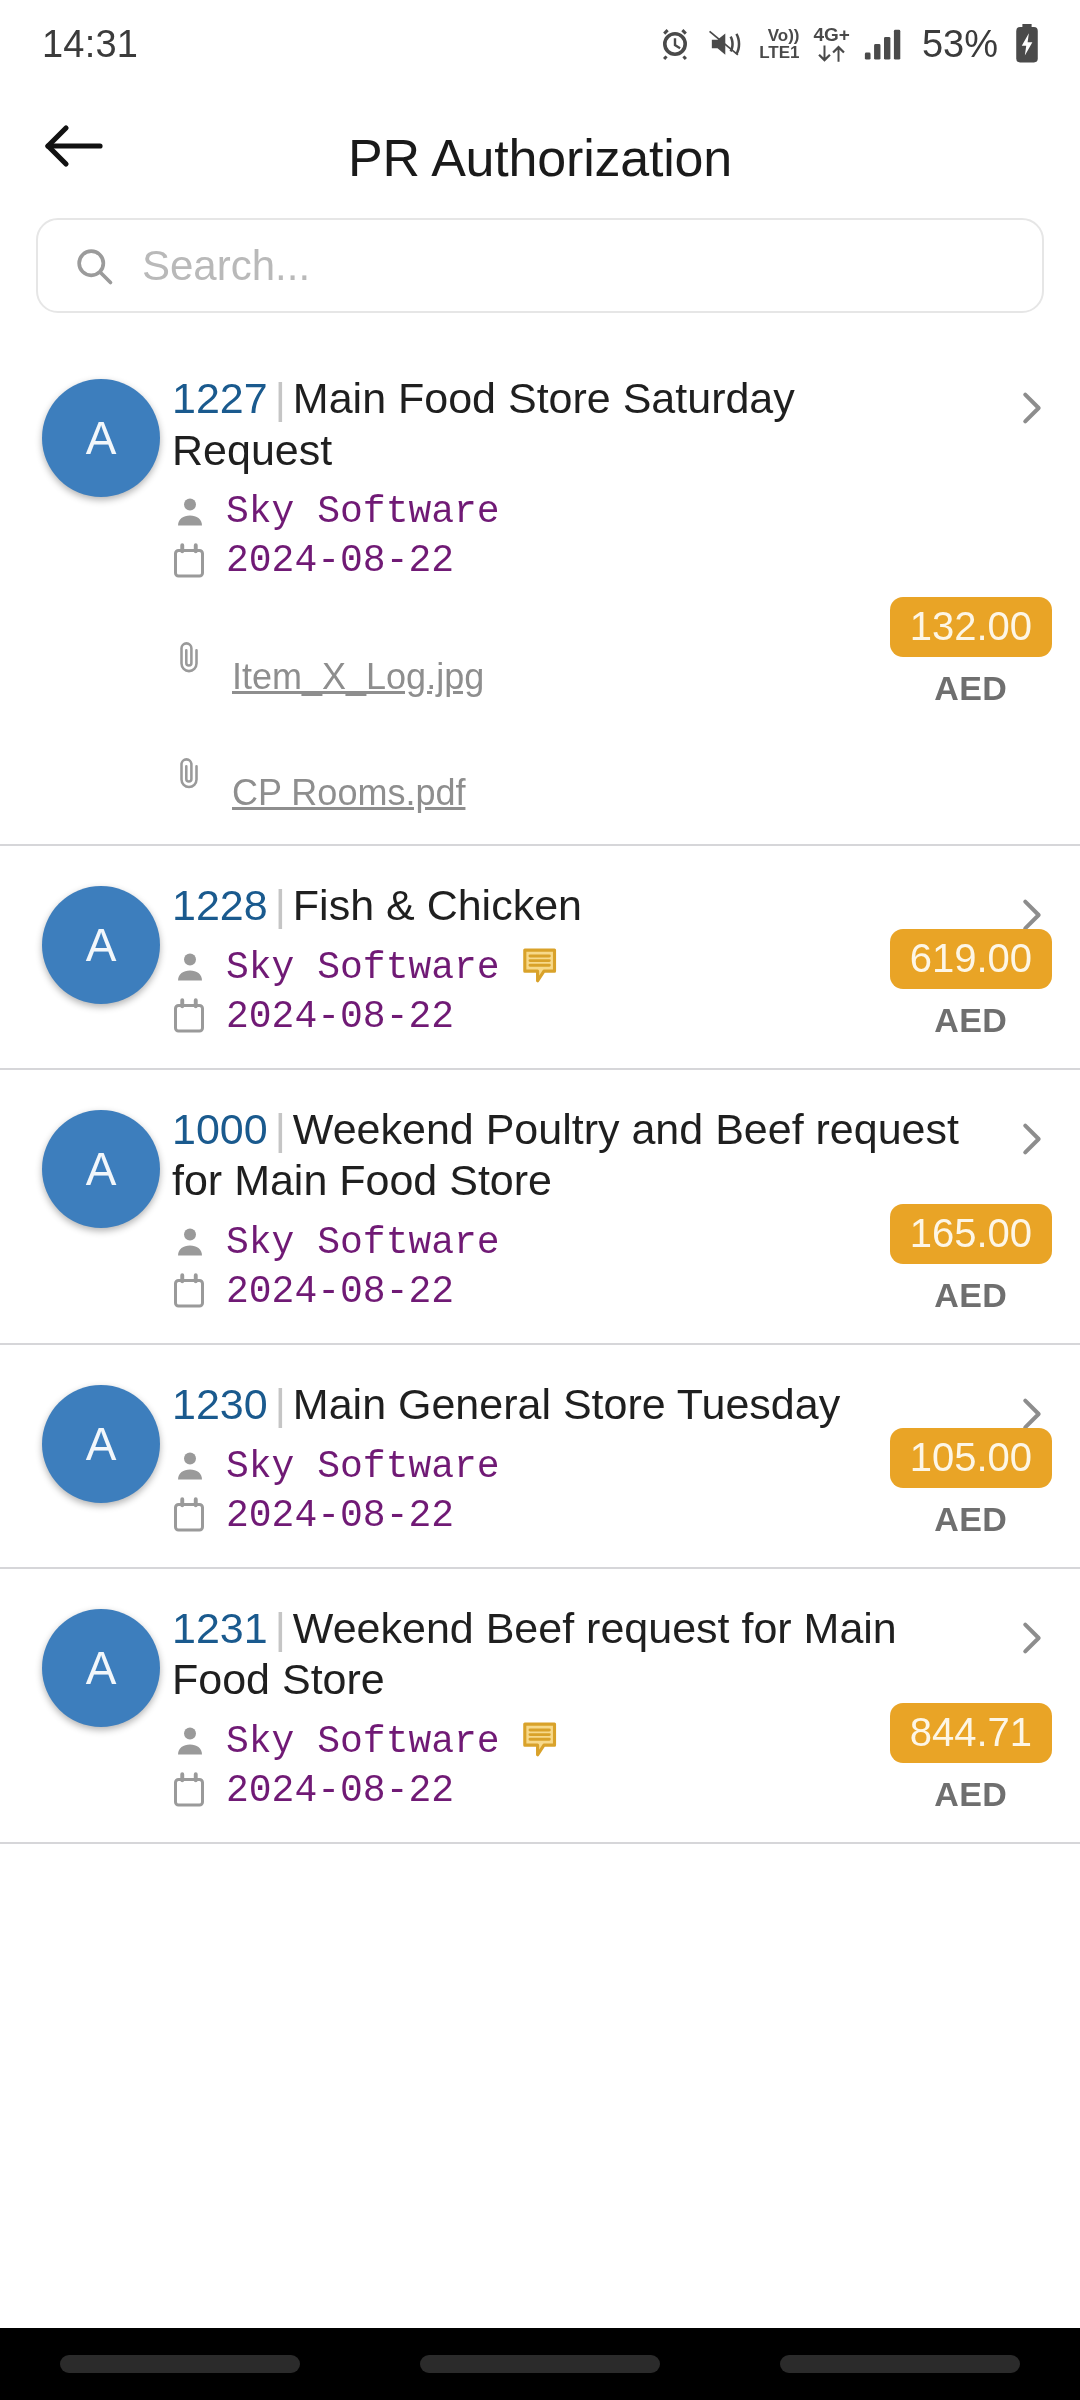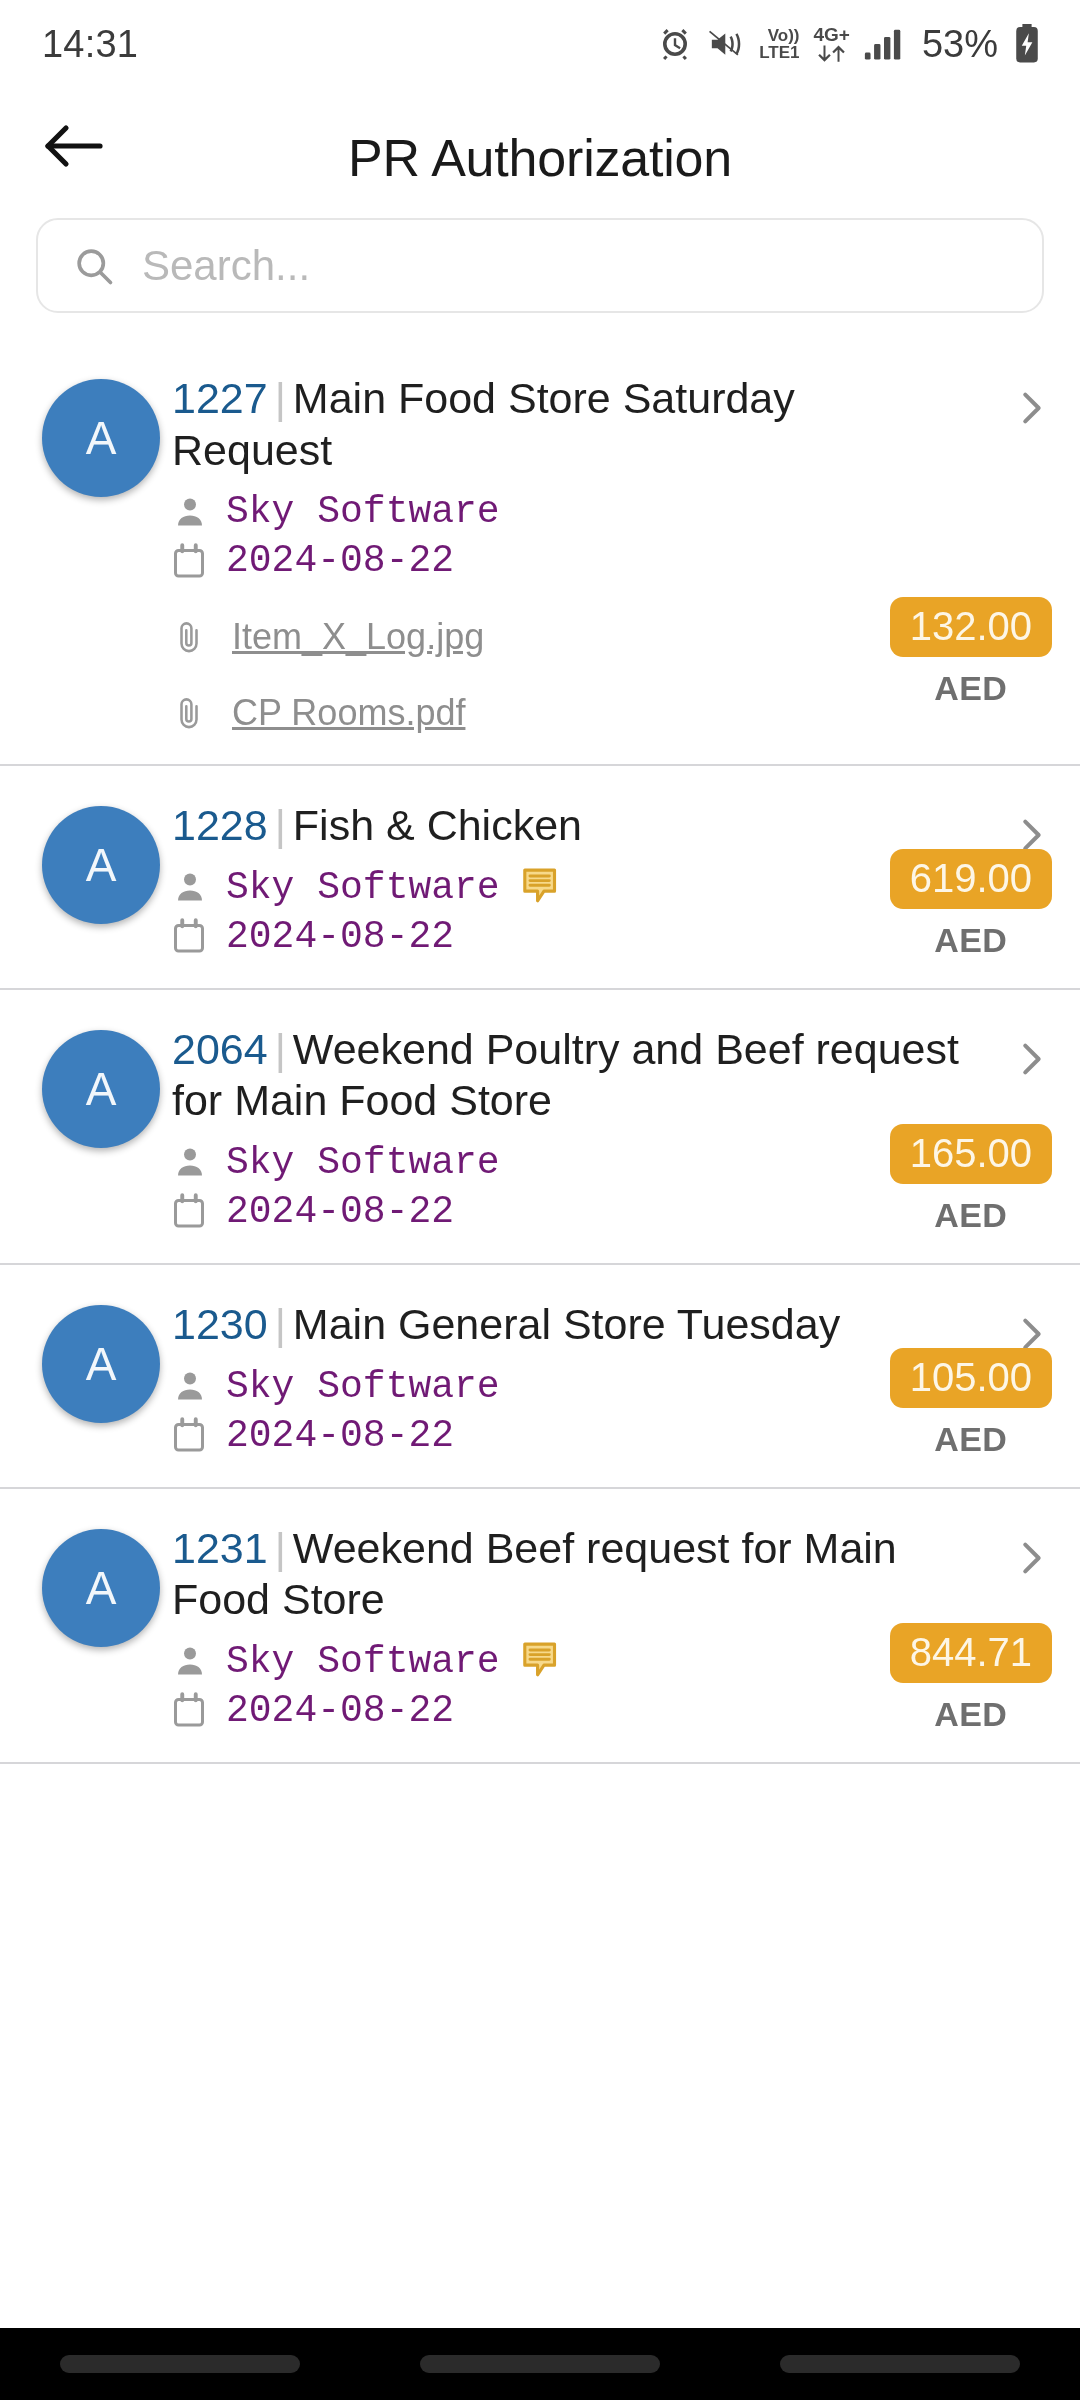--- a/index.html
+++ b/index.html
@@ -205,20 +205,21 @@
     flex: 0 0 auto;
     width: 46px;
     display: flex;
     justify-content: flex-start;
     margin-right: 14px;
   }
   .attach-name {
     color: #8e8e8e;
     text-decoration: underline;
     cursor: pointer;
+    margin-top: 40px;
   }
 
   .chevron {
     position: absolute;
     right: 26px;
     top: 46px;
     cursor: pointer;
   }
 
   .amount-col {
@@ -449,21 +450,21 @@
       <span class="amount-currency">AED</span>
     </div>
   </div>
 
   <div class="row">
     <div class="avatar-col">
       <div class="avatar">A</div>
     </div>
     <div class="content-col">
       <div class="title-line">
-        <span class="doc-no">2064</span><span class="divider-bar">|</span><span>Weekend Poultry and Beef request for Main Food Store</span>
+        <span class="doc-no">1000</span><span class="divider-bar">|</span><span>Weekend Poultry and Beef request for Main Food Store</span>
       </div>
       <div class="meta-line">
         <span class="m-icon">
           <svg width="36" height="36" viewBox="0 0 24 24" fill="#9a9a9a">
             <circle cx="12" cy="7" r="4"></circle>
             <path d="M4 21c0-4.2 3.6-6.6 8-6.6s8 2.4 8 6.6z"></path>
           </svg>
         </span>
         <span>Sky Software</span>
       </div>

